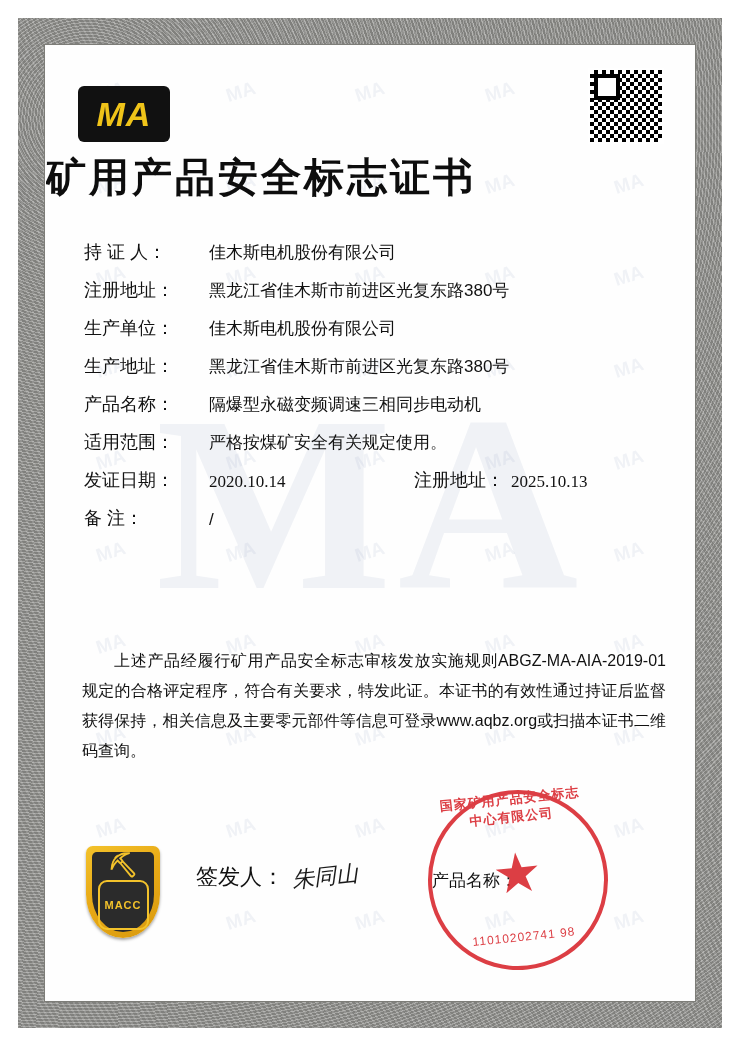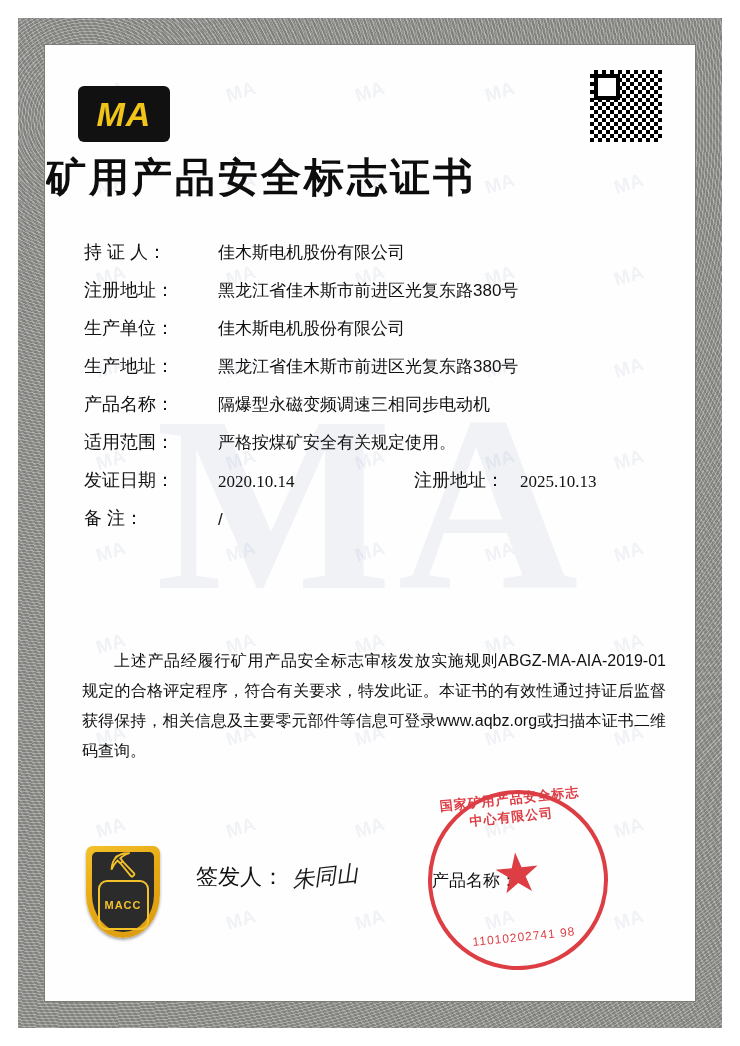--- a/index.html
+++ b/index.html
@@ -196,21 +196,21 @@
     white-space: nowrap;
     flex: 0 0 auto;
   }
   .field-label.w-wide { width: 118px; }
   .field-label.w-auto { width: auto; }
   .field-value {
     font-size: 17px;
     color: #111;
     font-family: "Liberation Sans", sans-serif;
     white-space: nowrap;
-    margin-left: 16px;
+    margin-left: 7px;
   }
   .field-value.small { font-size: 15px; }
   .field-value.mono { font-family: "Liberation Serif", serif; font-size: 17px; }
 
   .row-dates {
     display: flex;
     align-items: flex-end;
     height: 38px;
   }
   .dates-left { display: flex; align-items: flex-end; width: 330px; }

